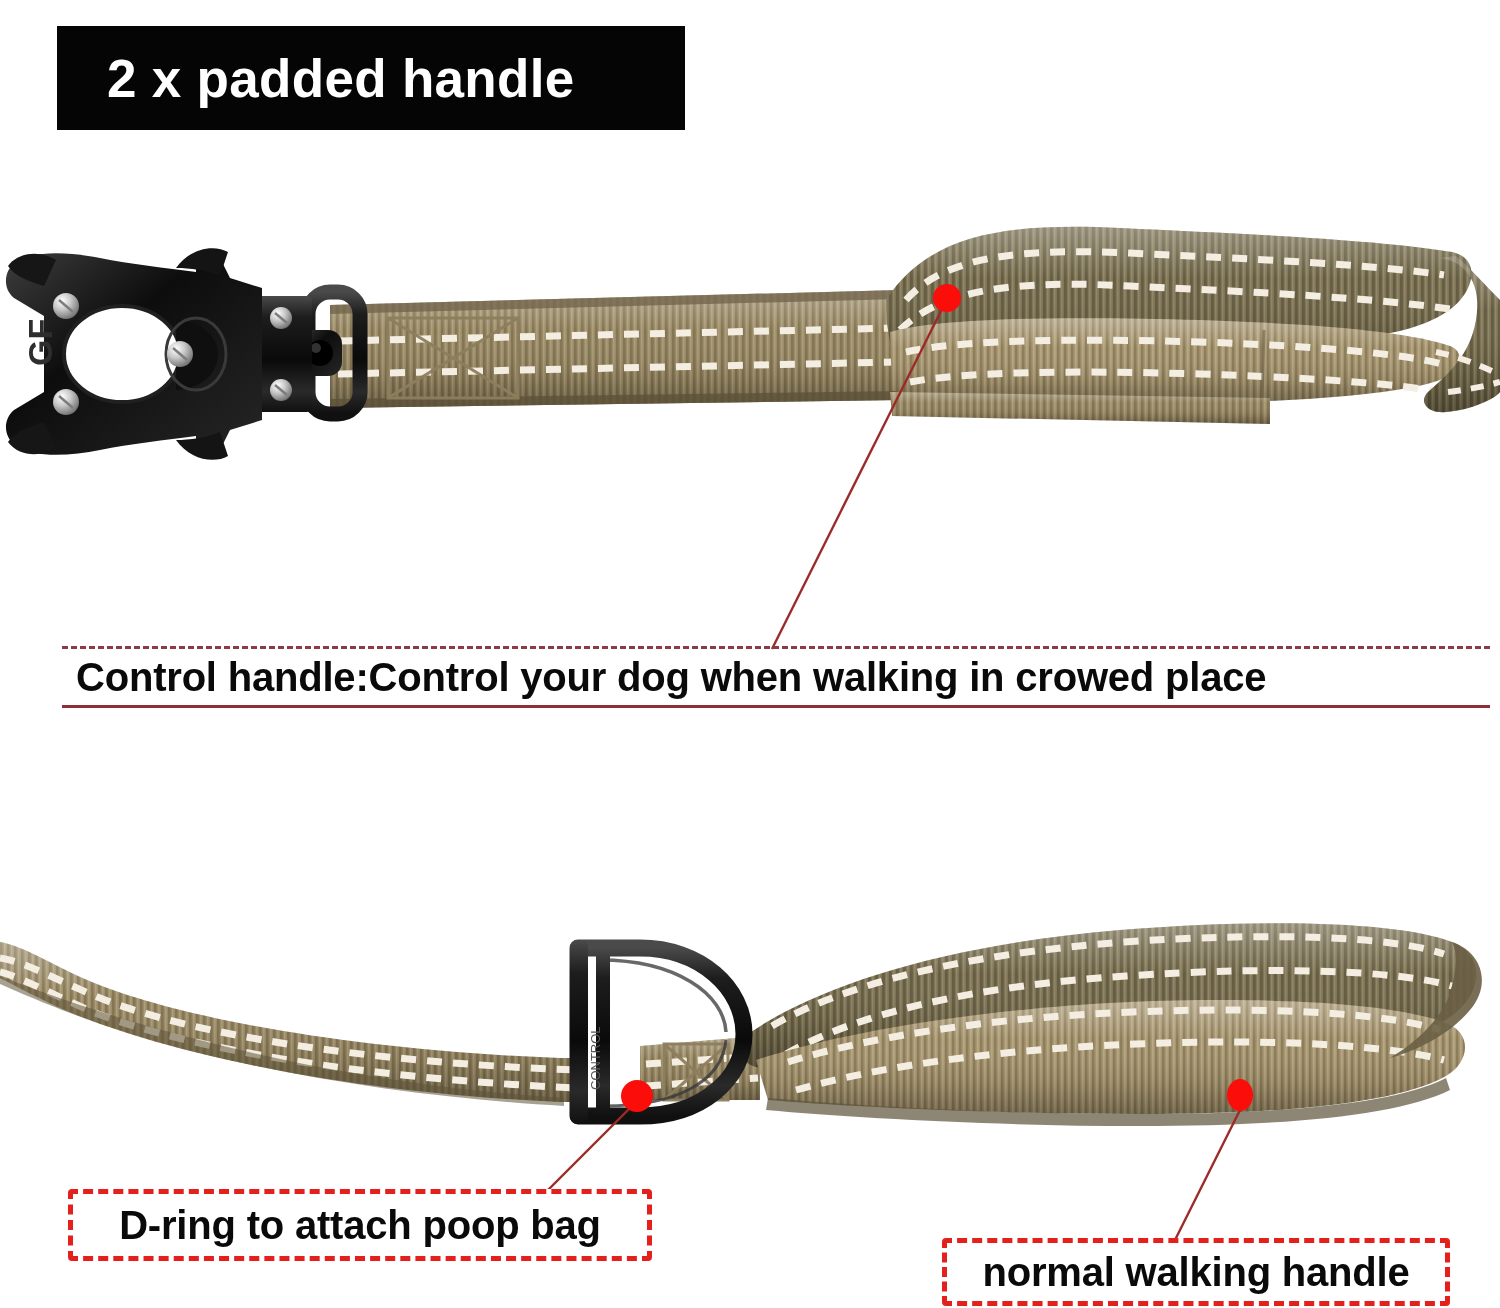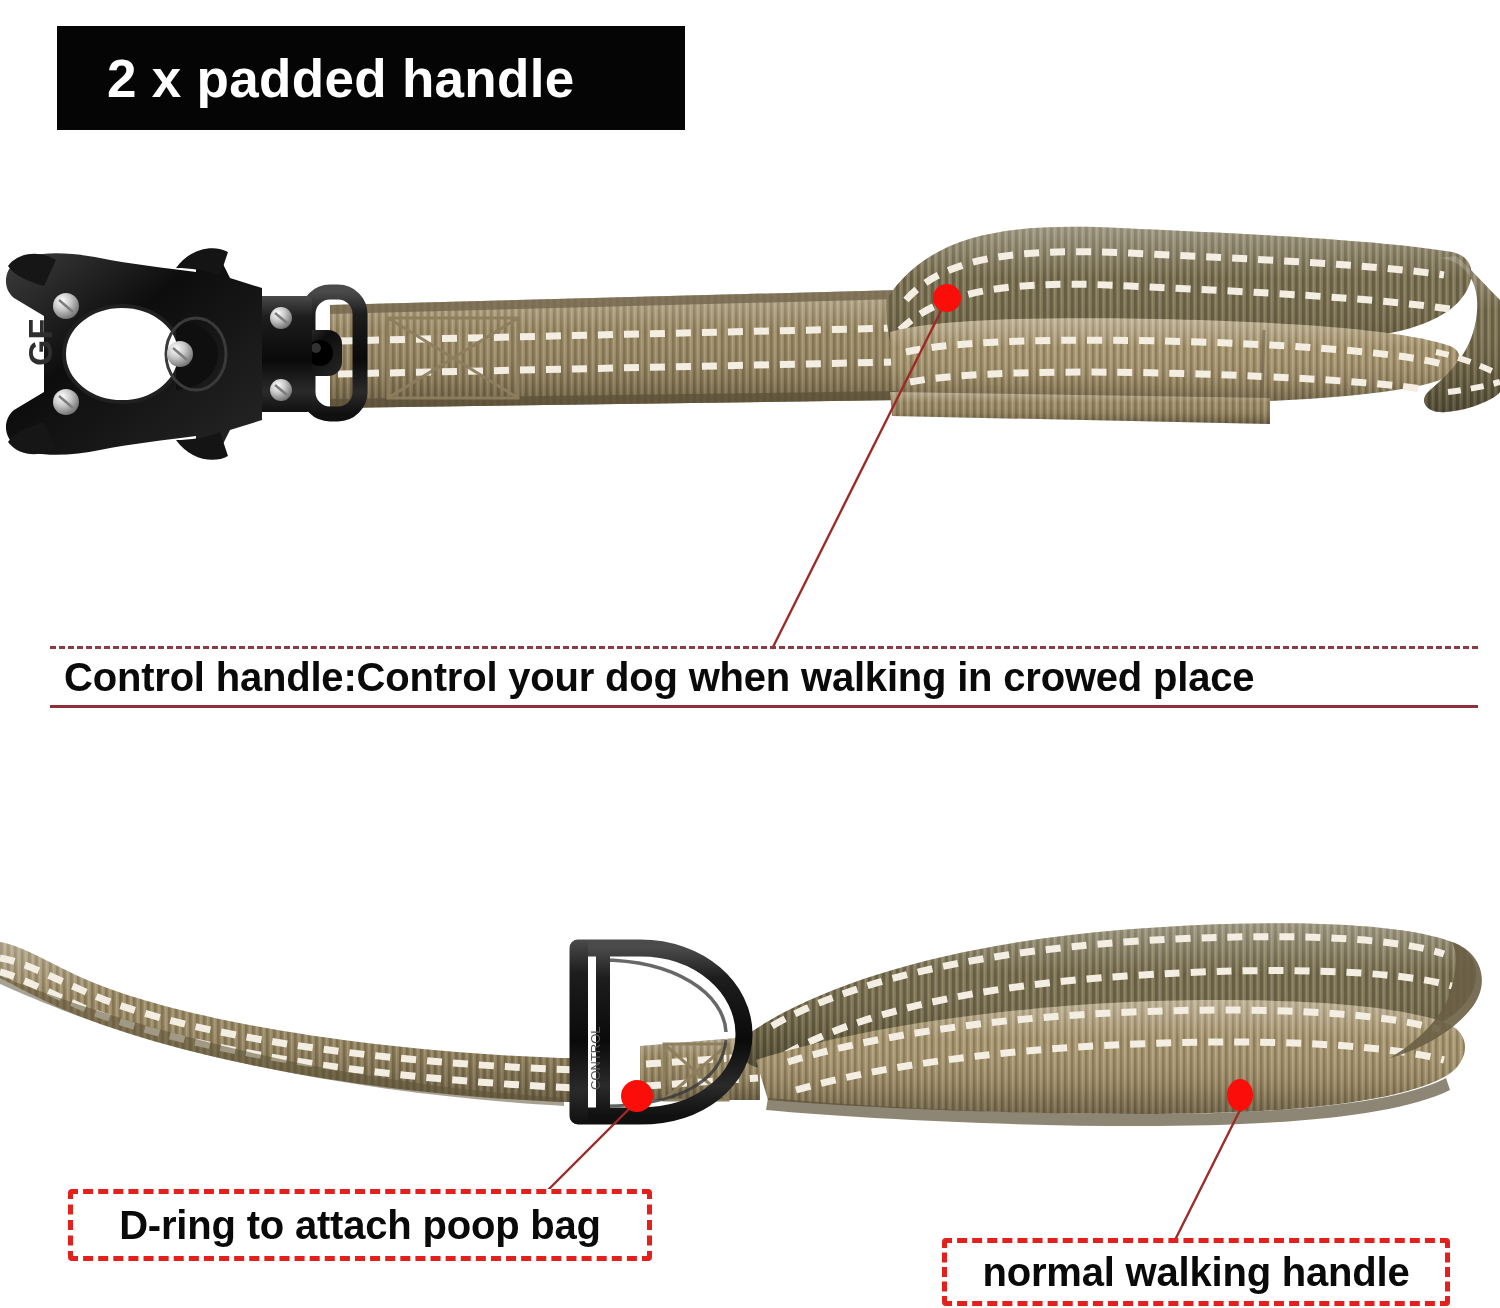--- a/index.html
+++ b/index.html
@@ -42,21 +42,21 @@
   .art {
     position: absolute;
     left: 0; top: 0;
     width: 1500px; height: 1308px;
     pointer-events: none;
   }
 
   
   .caption-rule {
     position: absolute;
-    left: 50px; top: 646px;
+    left: 62px; top: 646px;
     width: 1428px; height: 62px;
     border-top: 3px dashed #8c3a45;
     border-bottom: 3px solid #8c2f37;
     background: transparent;
     display: flex;
     align-items: center;
     padding-left: 14px;
   }
   .caption-rule .label {
     font-size: 40px;

